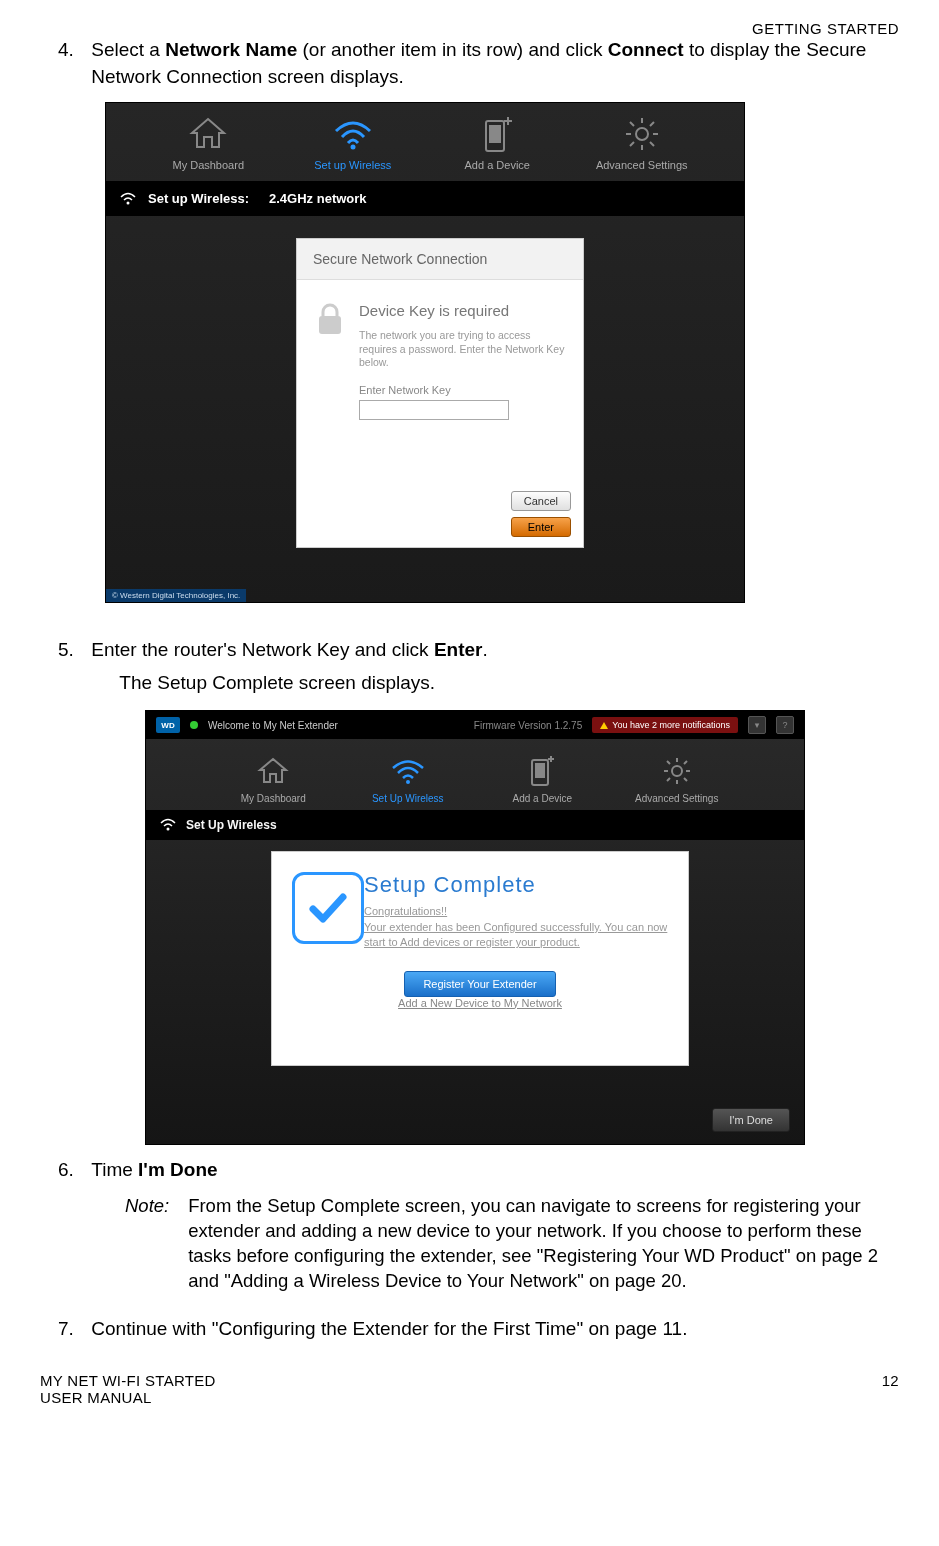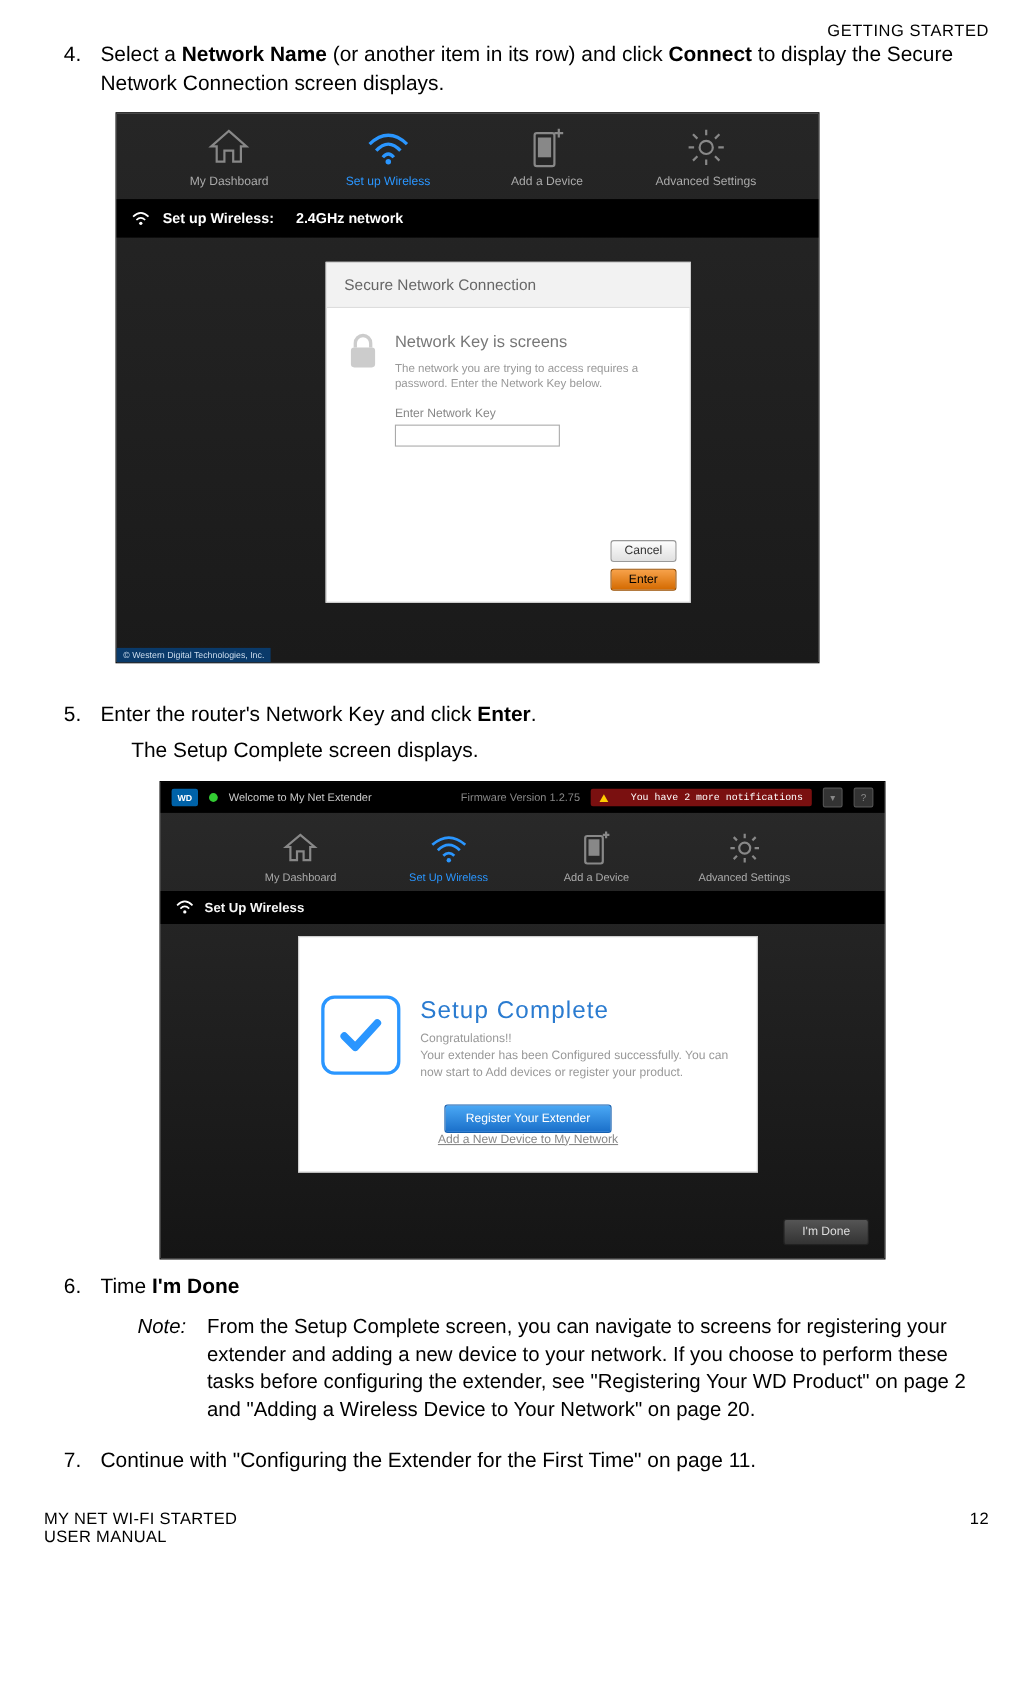--- a/index.html
+++ b/index.html
@@ -15,51 +15,51 @@
   .note-row .ntxt { display: inline-block; vertical-align: top; width: 700px; }
   .footer { margin-top: 30px; font-size: 15px; letter-spacing: 0.3px; display:flex; justify-content:space-between;}
   
   .shot1 { margin: 12px 0 34px 65px; width: 640px; height: 501px; background: linear-gradient(#262626,#1a1a1a); border: 1px solid #000; position: relative; font-family: Arial, sans-serif; }
   .nav1 { display:flex; justify-content:space-around; align-items:flex-end; padding: 12px 30px 4px 30px; }
   .navitem { text-align:center; color:#aaa; font-size:11px; width:120px;}
   .navitem.active { color:#2a96ff; }
   .navicon { width:44px; height:38px; margin:0 auto 6px auto; display:flex; align-items:center; justify-content:center;}
   .bar1 { background:#000; color:#fff; font-size:13px; font-weight:bold; padding:10px 14px; display:flex; align-items:center; gap:12px; margin-top:6px;}
   .wifi-ico {width:16px;height:14px;}
-  .panel1 { position:absolute; left:190px; top:135px; width:332px; height:310px; background:#fff; border:1px solid #ccc; }
+  .panel1 { position:absolute; left:190px; top:135px; width:288px; height:310px; background:#fff; border:1px solid #ccc; }
   .panel1 .title { background:#f2f2f2; color:#666; font-size:14px; padding:12px 16px; border-bottom:1px solid #ddd;}
   .panel1 .body { padding:22px 18px 10px 18px; color:#888; font-size:12px; }
   .lock-row { display:flex; gap:14px; align-items:flex-start; }
   .lock-ico { width:30px; height:34px; flex-shrink:0;}
   .panel1 .hd { color:#777; font-size:15px; margin-bottom:10px;}
   .panel1 .desc { font-size:10.5px; line-height:1.3; margin-bottom:14px; color:#999;}
   .panel1 .lbl2 { font-size:11px; color:#888; margin-bottom:4px;}
   .panel1 input { width:150px; height:20px; border:1px solid #aaa; font-size:11px; padding:1px 3px;}
   .panel1 .btns { position:absolute; bottom:10px; right:12px; display:flex; gap:6px;flex-direction:column;}
   .btn-cancel { background:linear-gradient(#fdfdfd,#e0e0e0); border:1px solid #999; border-radius:3px; font-size:11px; padding:3px 12px; color:#333;}
   .btn-enter { background:linear-gradient(#f7a24a,#d46a00); border:1px solid #9a4f00; border-radius:3px; font-size:11px; padding:3px 16px; color:#000;}
   .copyr { position:absolute; bottom:0; left:0; background:#0a3a6a; color:#cde; font-size:8px; padding:2px 6px;}
   
   .shot2 { margin: 14px 0 12px 105px; width: 660px; height: 435px; background:linear-gradient(#2a2a2a,#151515); border:1px solid #000; position:relative; font-family:Arial,sans-serif;}
   .topbar { background:#000; height:28px; display:flex; align-items:center; padding:0 10px; color:#ccc; font-size:10px; gap:10px;justify-content:flex-end;}
   .wd-badge { width:24px; height:16px; background:#0062a8; border-radius:2px; display:flex; align-items:center; justify-content:center; color:#fff; font-size:8px; font-weight:bold;}
   .green-dot{width:8px;height:8px;border-radius:50%;background:#3c3;}
   .topbar .spacer{flex:1;}
-  .notif{background:#7a1010;color:#fff;font-size:9px;padding:3px 8px;border-radius:2px;display:flex;align-items:center;gap:20px;font-family:Liberation Mono, monospace;}
+  .notif{background:#7a1010;color:#fff;font-size:9px;padding:3px 8px;border-radius:2px;display:flex;align-items:center;gap:4px;}
   .tri{width:0;height:0;border-left:4px solid transparent;border-right:4px solid transparent;border-bottom:7px solid #ffcc00;}
   .drop{width:18px;height:18px;background:#333;border:1px solid #555;border-radius:2px;display:flex;align-items:center;justify-content:center;color:#888;font-size:9px;}
   .nav2 { display:flex; justify-content:space-around; padding:16px 60px 6px 60px;}
   .nav2 .navitem{font-size:10px;width:110px;}
   .nav2 .navicon{height:32px;width:38px;}
   .bar2{background:#000;color:#f6f6f6;font-size:12px;font-weight:bold;padding:8px 14px;display:flex;align-items:center;gap:10px;}
   .panel2{position:absolute;left:125px;top:140px;width:418px;height:215px;background:#fff;border:1px solid #ccc;padding:20px;}
-  .p2row{display:flex;gap:18px;margin-top:33px;}
+  .p2row{display:flex;}
   .check-badge{width:72px;height:72px;border:3px solid #2a96ff;border-radius:12px;display:flex;align-items:center;justify-content:center;flex-shrink:0;}
   .p2title{color:#2a7bd0;font-size:22px;font-weight:300;margin-bottom:6px;letter-spacing:1px;}
-  .p2txt{color:#999;font-size:11px;line-height:1.4;}
+  .p2txt{color:#999;font-size:11px;line-height:1.4;text-decoration:underline;}
   .reg-btn{display:block;margin:20px auto 0 auto;background:linear-gradient(#4aa8f5,#1a6fc9);border:1px solid #1560b0;color:#fff;font-size:11px;padding:6px 18px;border-radius:3px;width:fit-content;}
   .addlink{display:block;text-align:center;color:#888;font-size:11px;text-decoration:underline;}
   .done-btn{position:absolute;bottom:12px;right:14px;background:linear-gradient(#555,#333);border:1px solid #222;color:#ddd;font-size:11px;padding:5px 16px;border-radius:3px;}
   
   svg { display:block; }
 </style>
 </head>
 <body>
 
 <div class="header-right">GETTING STARTED</div>
@@ -125,21 +125,21 @@
   </div>
   <div class="panel1">
     <div class="title">Secure Network Connection</div>
     <div class="body">
       <div class="lock-row">
         <svg class="lock-ico" viewBox="0 0 30 34">
             <rect x="4" y="14" width="22" height="18" rx="3" fill="#ccc"></rect>
             <path d="M8 14 V10 a7 7 0 0 1 14 0 V14" fill="none" stroke="#ccc" stroke-width="3"></path>
           </svg>
         <div>
-          <div class="hd">Network Key is screens</div>
+          <div class="hd">Device Key is required</div>
           <div class="desc">The network you are trying to access requires a password. Enter the Network Key below.</div>
           <div class="lbl2">Enter Network Key</div>
           <input type="text" style="">
         </div>
       </div>
     </div>
     <div class="btns">
       <button class="btn-cancel">Cancel</button>
       <button class="btn-enter">Enter</button>
     </div>

